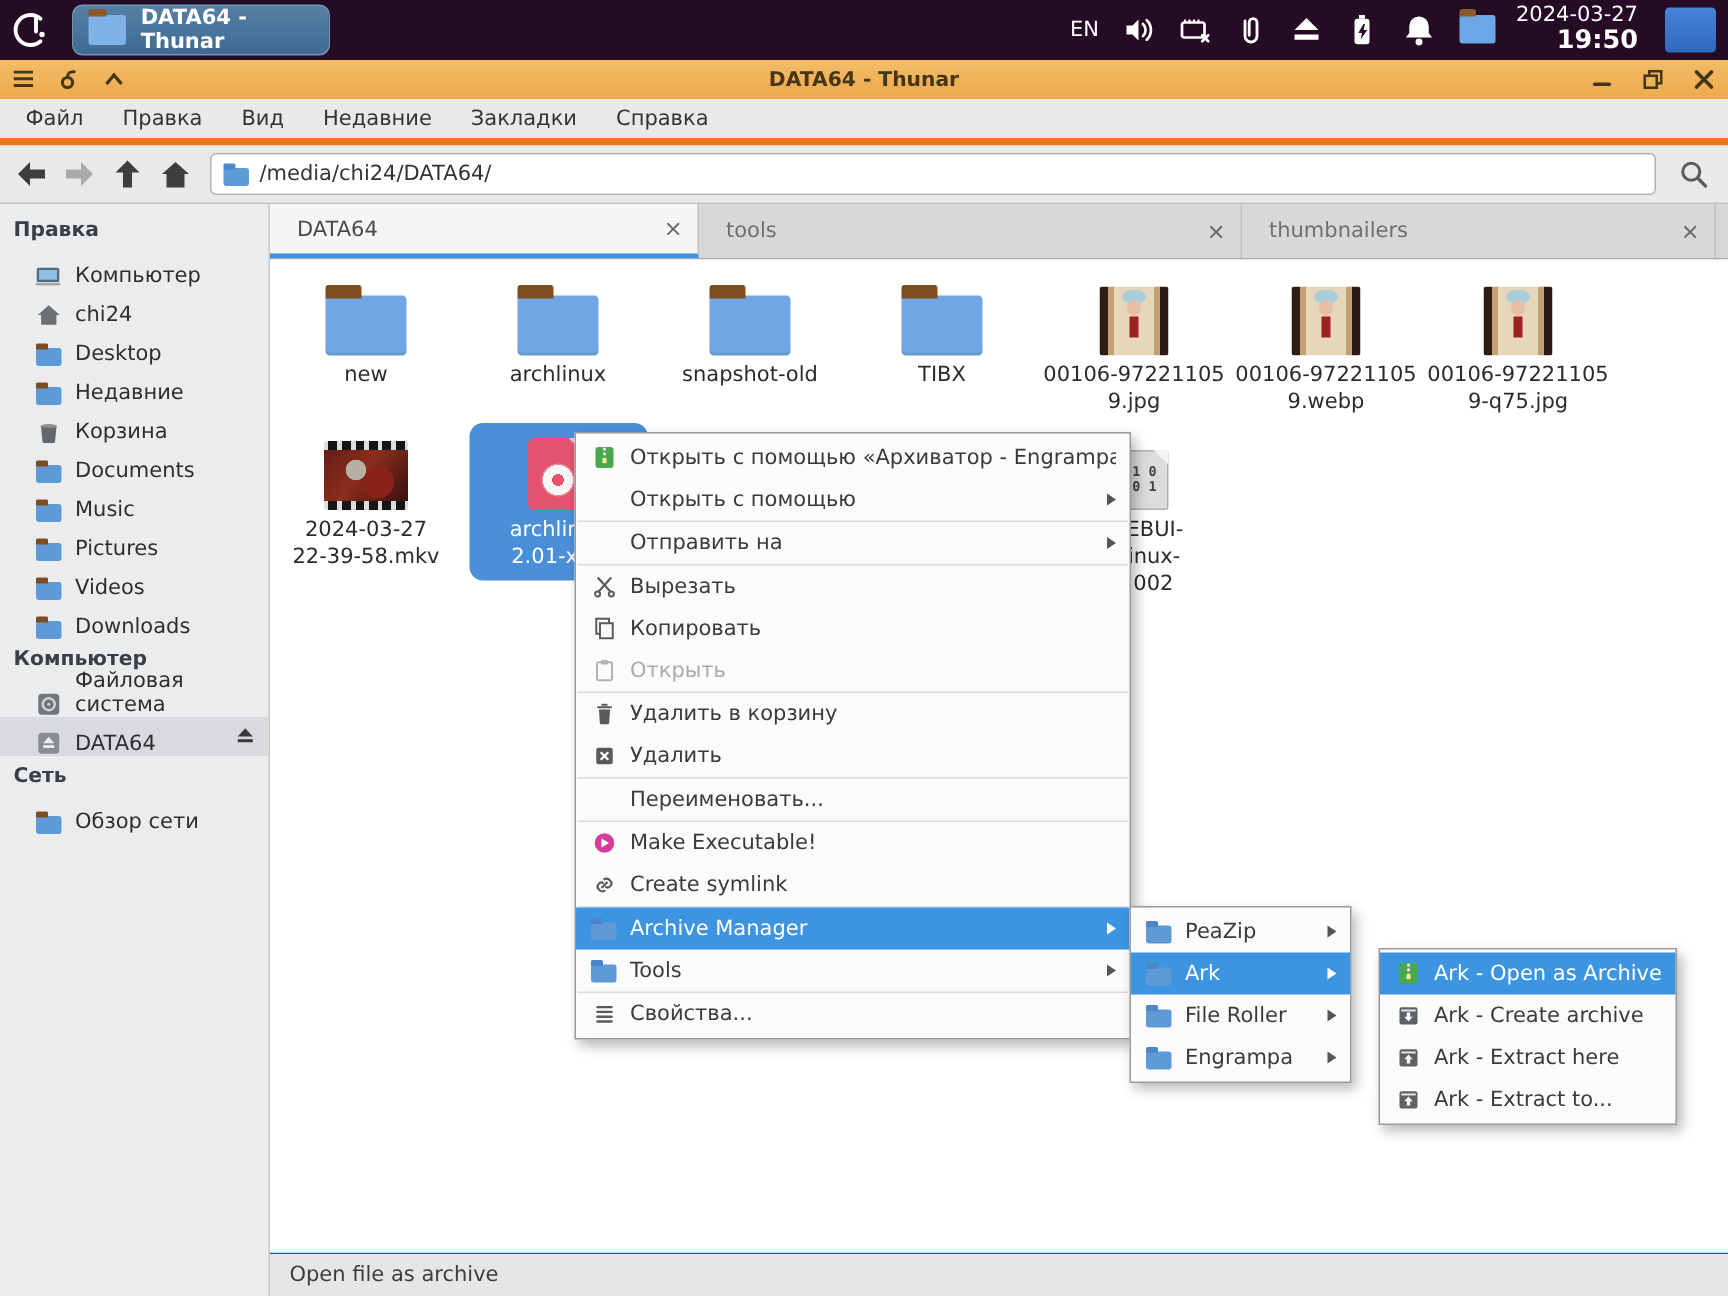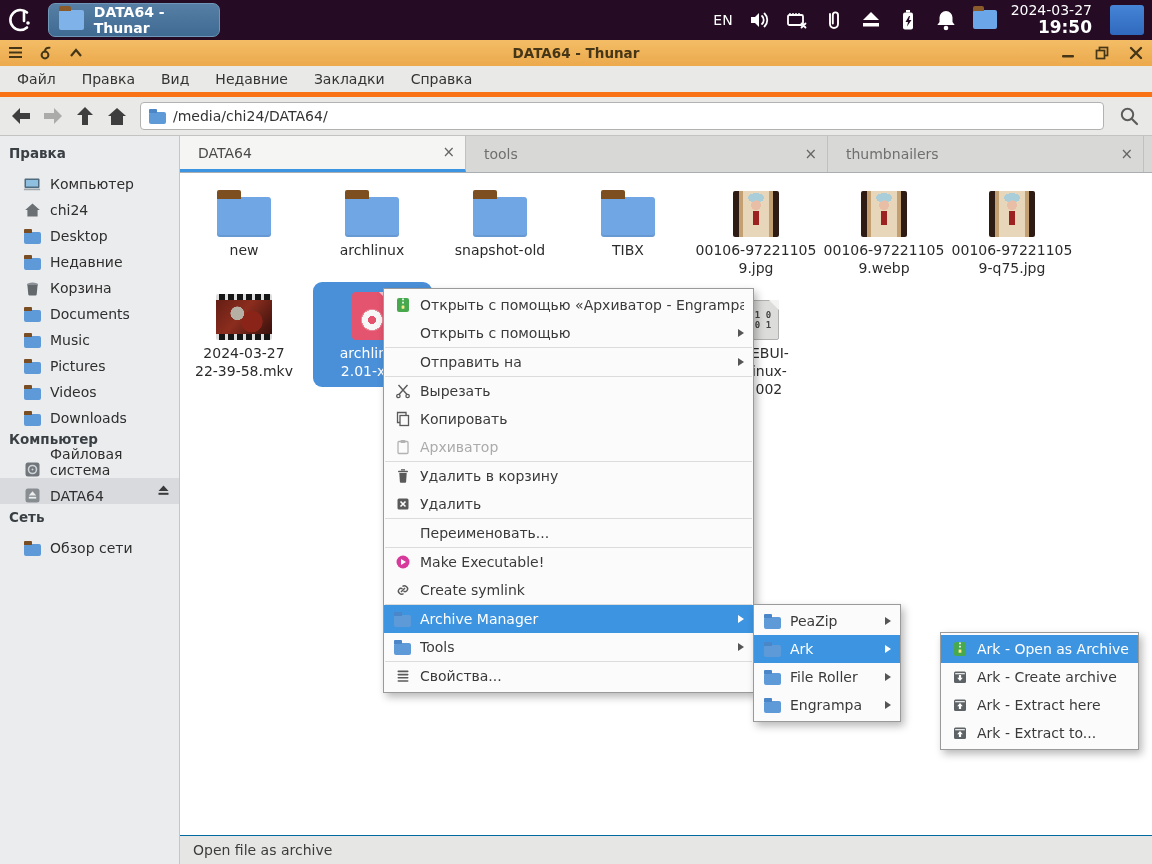--- a/index.html
+++ b/index.html
@@ -104,21 +104,21 @@
   .bin-ic::before{content:"";position:absolute;right:-1px;top:-1px;width:0;height:0;border-top:10px solid #f3f3f1;border-left:10px solid transparent;}
   .bin-ic::after{content:"1 0\A 0 1";white-space:pre;font-family:"DejaVu Sans Mono",monospace;font-size:9px;font-weight:bold;color:#444;line-height:1.15;}
   
   .statusbar{height:28px;background:#e6e6e4;border-top:1px solid #0369a1;display:flex;align-items:center;
              padding-left:13px;font-size:14px;color:#3c3c3c;}
   
   .pmenu{position:absolute;background:#fbfbfb;border:1px solid #9a9a9a;box-shadow:3px 4px 8px rgba(0,0,0,.28);
          padding:2px 0;box-sizing:border-box;}
   .ctx{left:383px;top:288px;width:371px;z-index:40;}
   .sub1{left:753px;top:604px;width:148px;z-index:41;}
-  .sub2{left:940px;top:632px;width:199px;z-index:42;}
+  .sub2{left:919px;top:632px;width:199px;z-index:42;}
   .mi{height:28px;display:flex;align-items:center;padding:0 9px 0 10px;font-size:14px;color:#3a3a3a;}
   .mic{width:17px;height:17px;margin-right:9px;flex:none;display:flex;align-items:center;justify-content:center;}
   .mil{flex:1;white-space:nowrap;overflow:hidden;}
   .arr{width:0;height:0;border-left:6px solid #555;border-top:4.5px solid transparent;border-bottom:4.5px solid transparent;margin-left:8px;}
   .mi.hl{background:#3d94e0;color:#fff;}
   .mi.hl .arr{border-left-color:#fff;}
   .mi.dis{color:#ababab;}
   .mi.dis svg{opacity:.45;}
   .msep{height:1px;background:#dcdcdc;margin:0 1px;}
 </style>
@@ -530,21 +530,21 @@
       </span>
     <span class="mil">Копировать</span>
   </div>
   <div class="mi dis">
     <span class="mic">
         <svg width="16" height="16" viewBox="0 0 16 16">
           <rect x="3" y="2.5" width="10" height="12" rx="1" fill="none" stroke="#5a5a5a" stroke-width="1.3"></rect>
           <rect x="5.5" y="1" width="5" height="3" rx="1" fill="#5a5a5a"></rect>
         </svg>
       </span>
-    <span class="mil">Архиватор</span>
+    <span class="mil">Открыть</span>
   </div>
   <div class="msep"></div>
   <div class="mi">
     <span class="mic">
         <svg width="16" height="16" viewBox="0 0 16 16">
           <rect x="6" y="1.2" width="4" height="1.3" fill="#5a5a5a"></rect>
           <rect x="3" y="2.8" width="10" height="1.4" rx=".7" fill="#5a5a5a"></rect>
           <path d="M4.3 5 h7.4 l-.6 9 a.9 .9 0 0 1 -.9 .8 H5.8 a.9 .9 0 0 1 -.9 -.8 Z" fill="#5a5a5a"></path>
         </svg>
       </span>

